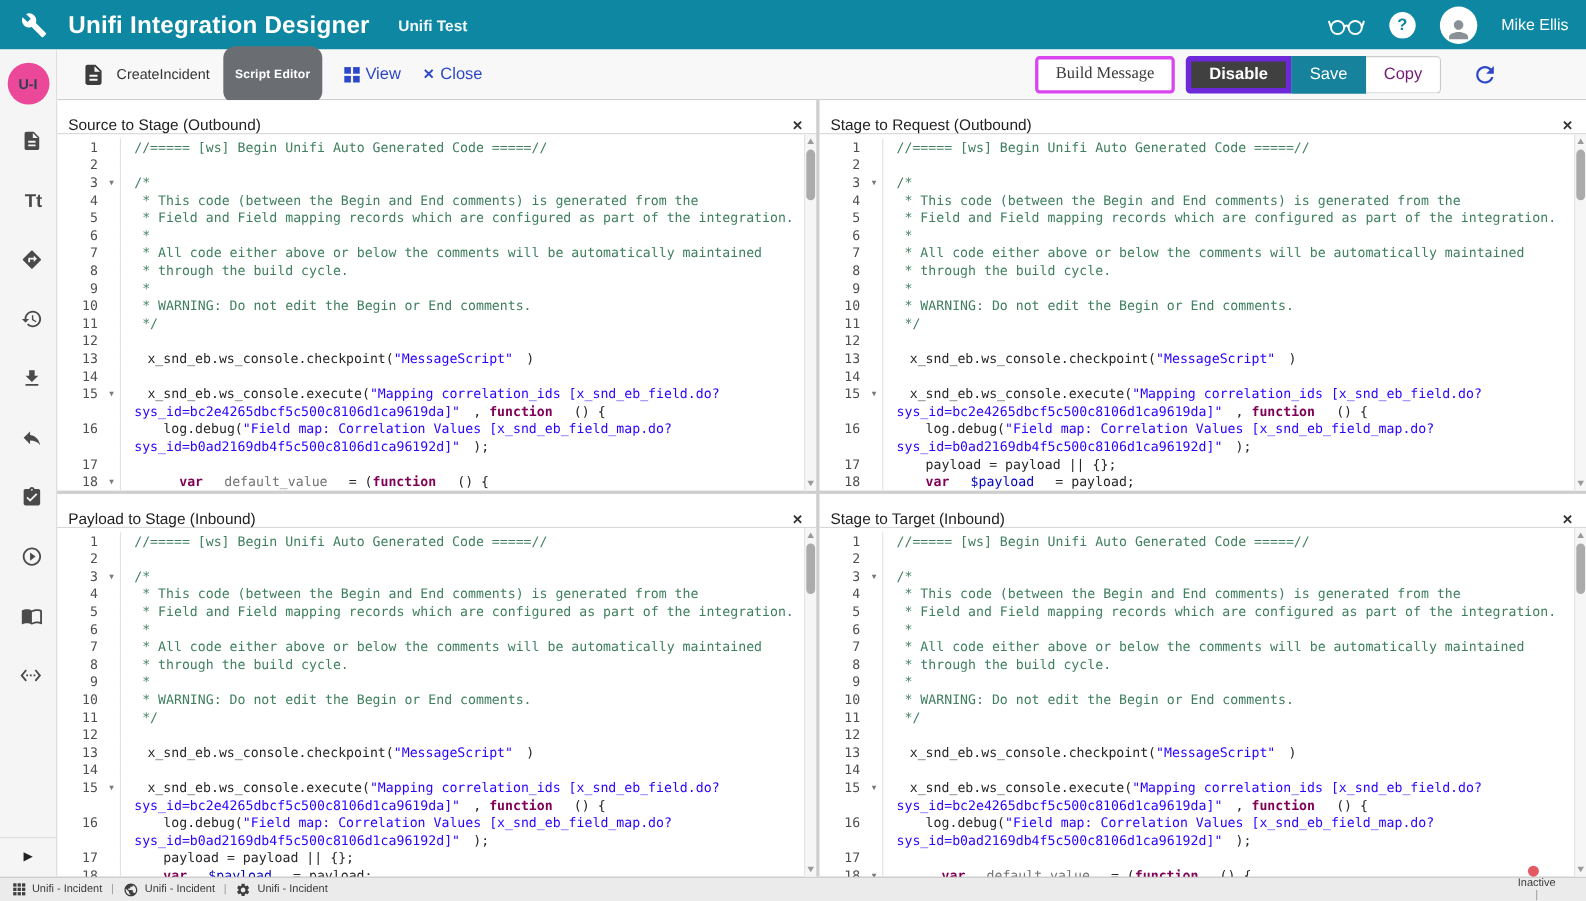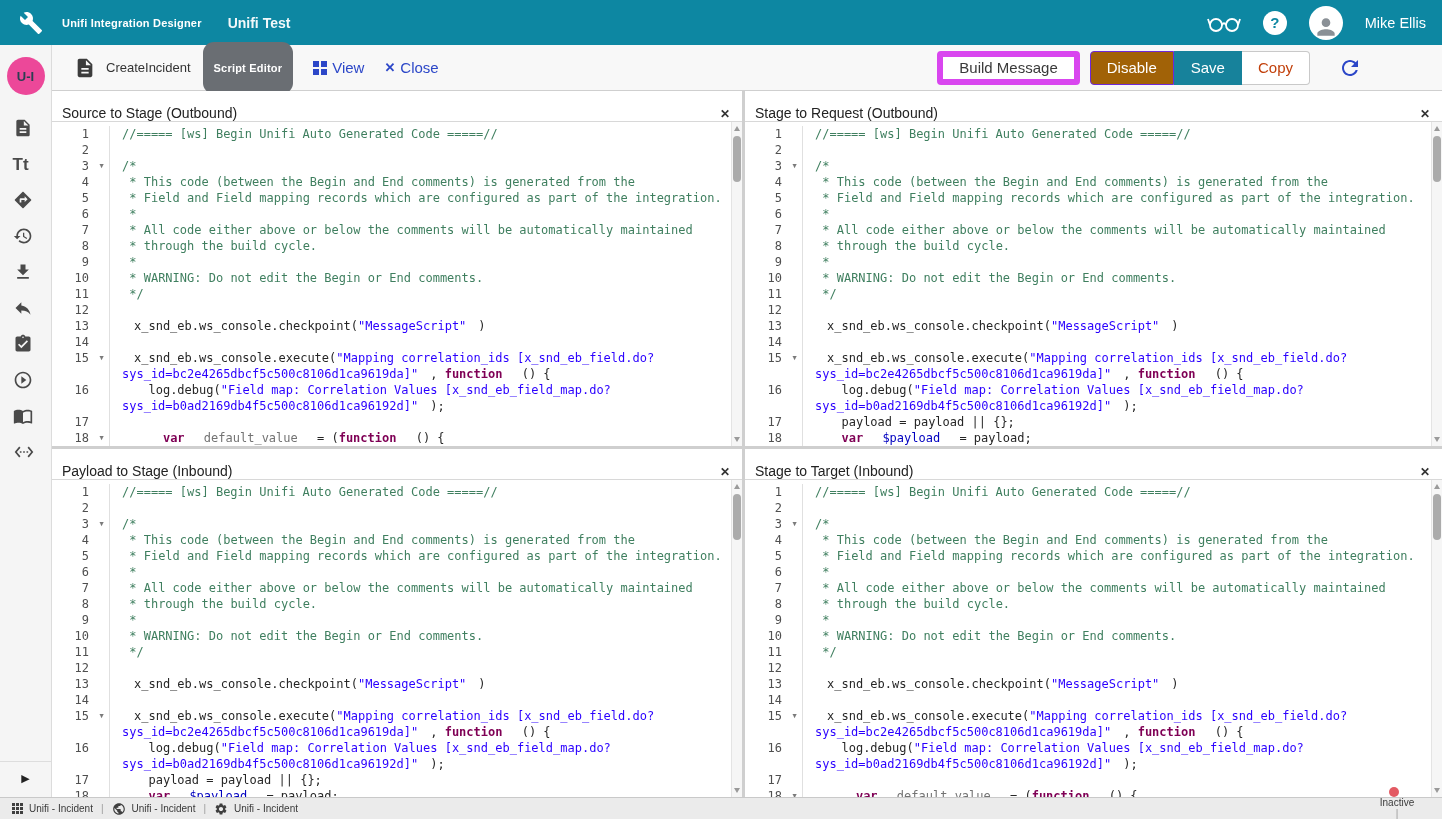--- a/index.html
+++ b/index.html
@@ -4,40 +4,40 @@
 <style>
   * { box-sizing: border-box; }
   html,body { margin:0; padding:0; width:1442px; height:819px; overflow:hidden;
               font-family:"Liberation Sans", sans-serif; background:#fff; }
   .app { display:flex; flex-direction:column; width:100%; height:100%; }
 
   
   .topbar { height:45px; flex:0 0 45px; background:#0d87a2; display:flex; align-items:center;
             color:#fff; padding:0 16px 0 18px; }
   .wrench-wrap { width:26px; height:26px; margin-right:18px; display:flex; align-items:center; justify-content:center; }
-  .app-title { font-size:11px; font-weight:bold; letter-spacing:.2px; }
+  .app-title { font-size:22px; font-weight:bold; letter-spacing:.2px; }
   .env { font-size:14px; margin-left:26px; font-weight:bold; opacity:.95; }
   .top-right { margin-left:auto; display:flex; align-items:center; gap:22px; }
   .help-circle { width:24px; height:24px; border-radius:50%; background:#fff; color:#0d87a2;
                  font-weight:bold; font-size:15px; display:flex; align-items:center; justify-content:center; }
   .avatar-circle { width:34px; height:34px; border-radius:50%; background:#fff; display:flex;
                    align-items:center; justify-content:flex-end; overflow:hidden; flex-direction:column;}
   .user-name { font-size:14.5px; }
 
   
   .mid { flex:1; display:flex; min-height:0; }
 
   
   .sidebar { width:52px; flex:0 0 52px; background:#f5f5f5; border-right:1px solid #dcdcdc;
              display:flex; flex-direction:column; align-items:center; }
   .side-avatar { width:38px; height:38px; border-radius:50%; background:#ec4899; color:#2b3f52;
                  font-weight:bold; font-size:13px; display:flex; align-items:center; justify-content:center;
                  margin:12px 0 22px; cursor:pointer; }
-  .side-btn { background:none; border:none; padding:0; margin:0 0 14px; cursor:pointer;
-              width:26px; height:22px; display:flex; align-items:center; justify-content:flex-start; }
+  .side-btn { background:none; border:none; padding:0; margin:0 0 32px; cursor:pointer;
+              width:26px; height:22px; display:flex; align-items:center; justify-content:flex-end; }
   .side-btn svg { fill:#4a4a4a; }
   .tt { font-size:17px; font-weight:bold; color:#4a4a4a; line-height:1; }
   .side-spacer { flex:1; }
   .side-expand { width:100%; border-top:1px solid #ddd; padding:10px 0 12px; text-align:center;
                  font-size:11px; color:#222; cursor:pointer; }
 
   
   .content { flex:1; display:flex; flex-direction:column; min-width:0; }
 
   
@@ -48,25 +48,25 @@
   .badge { background:#6a6e73; color:#fff; font-size:11px; font-weight:bold; border-radius:11px;
            padding:20px 11px; margin-left:12px; letter-spacing:.2px; }
   .tb-link { display:flex; align-items:center; gap:5px; color:#2c47c8; font-size:15px;
              margin-left:20px; cursor:pointer; }
   .grid-ic { width:14px; height:14px; display:grid; grid-template-columns:6px 6px; grid-template-rows:6px 6px; gap:2px; }
   .grid-ic span { background:#2c47c8; }
   .x-glyph { font-weight:bold; font-size:13px; }
   .tb-right { margin-left:auto; display:flex; align-items:center; }
   .btn { height:34px; padding:0 16px; font-size:15px; border-radius:4px; cursor:pointer;
          font-family:"Liberation Sans",sans-serif; }
-  .btn-plain { background:#fff; border:6px solid #d946ef; color:#3a3a3a; }
+  .btn-plain { background:#fff; border:3px solid #d946ef; color:#3a3a3a;font-family:Liberation Serif, serif; }
   .btn-group { display:flex; margin-left:10px; }
-  .btn-danger { background:#a16207; border:1px solid #6d28d9; color:#fff; border-radius:4px 0 0 4px; }
+  .btn-danger { background:#404040; border:5px solid #6d28d9; color:#fff; border-radius:4px 0 0 4px;font-weight:bold; }
   .btn-primary { background:#17829b; border:1px solid #17829b; color:#fff; border-radius:0; }
-  .btn-copy { background:#fff; border:1px solid #c9c9c9; color:#c2410c; border-radius:0 4px 4px 0; border-left:none; }
+  .btn-copy { background:#fff; border:1px solid #c9c9c9; color:#701a75; border-radius:0 4px 4px 0; border-left:none; }
   .icon-btn { background:none; border:none; padding:0; cursor:pointer; display:flex; align-items:center; }
   .refresh-btn { margin-left:28px; }
   .burger { margin-left:32px; width:24px; display:flex; flex-direction:column; gap:4px; }
   .burger span { height:3px; background:#2c47c8; border-radius:2px; }
 
   
   .panels { flex:1; display:grid; grid-template-columns:690px 1fr; grid-template-rows:355px 1fr;
             gap:3px; background:#cfcfcf; min-height:0; }
   .panel { background:#fff; display:flex; flex-direction:column; min-width:0; min-height:0; }
   .panel-header { height:31px; flex:0 0 31px; border-bottom:1px solid #d8d8d8; display:flex;

